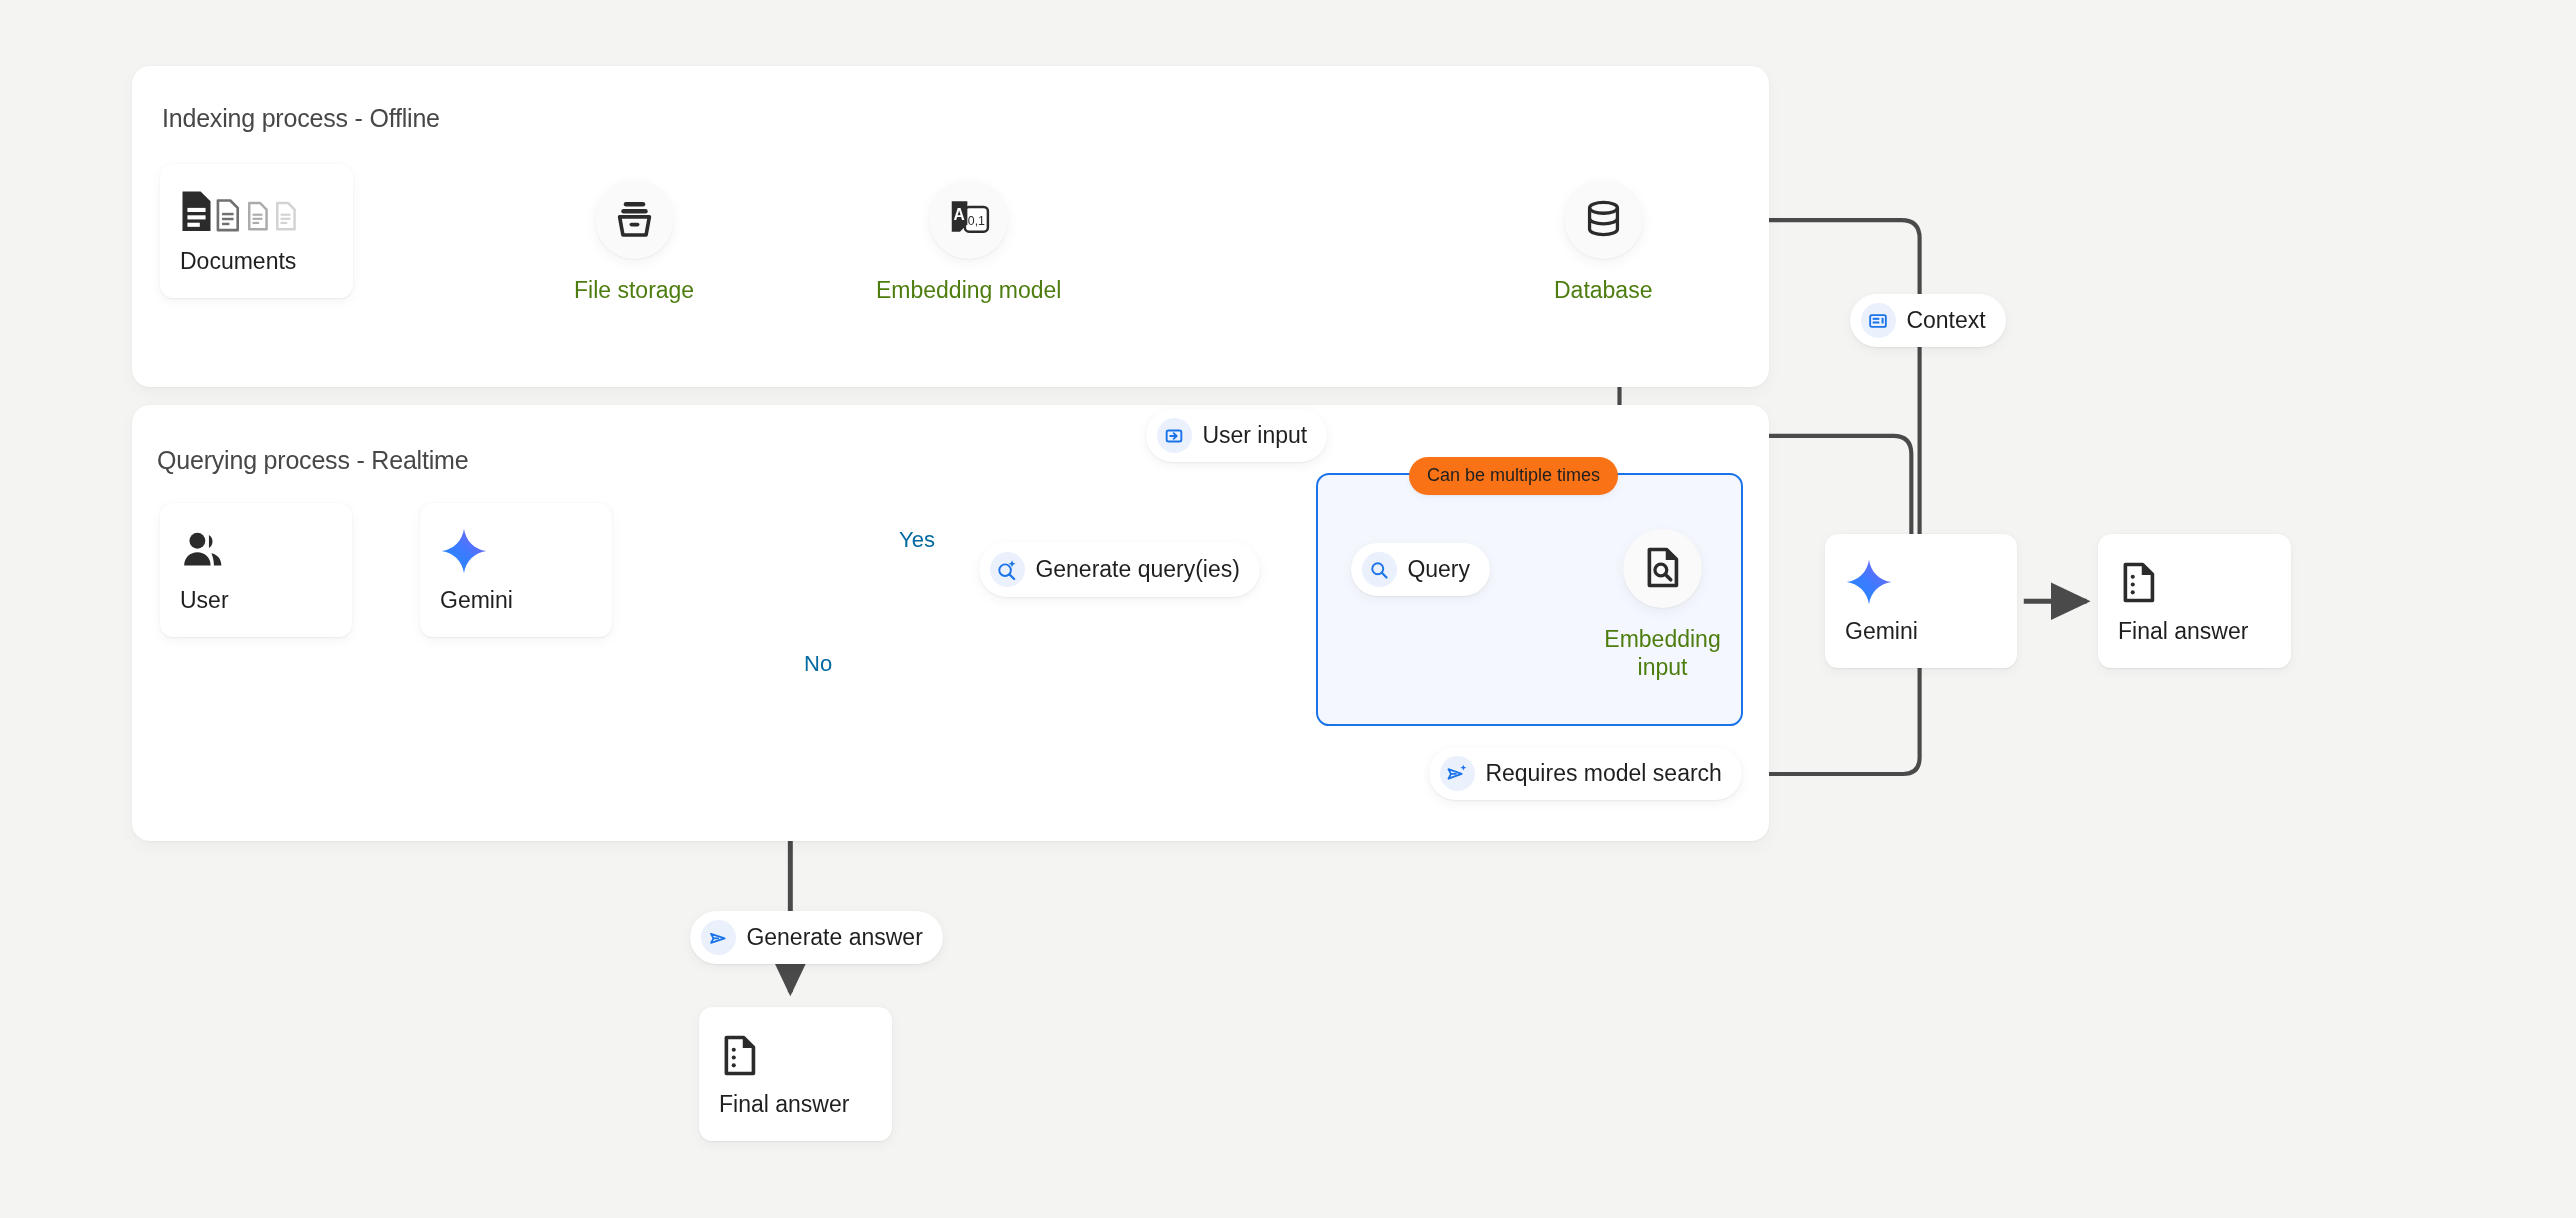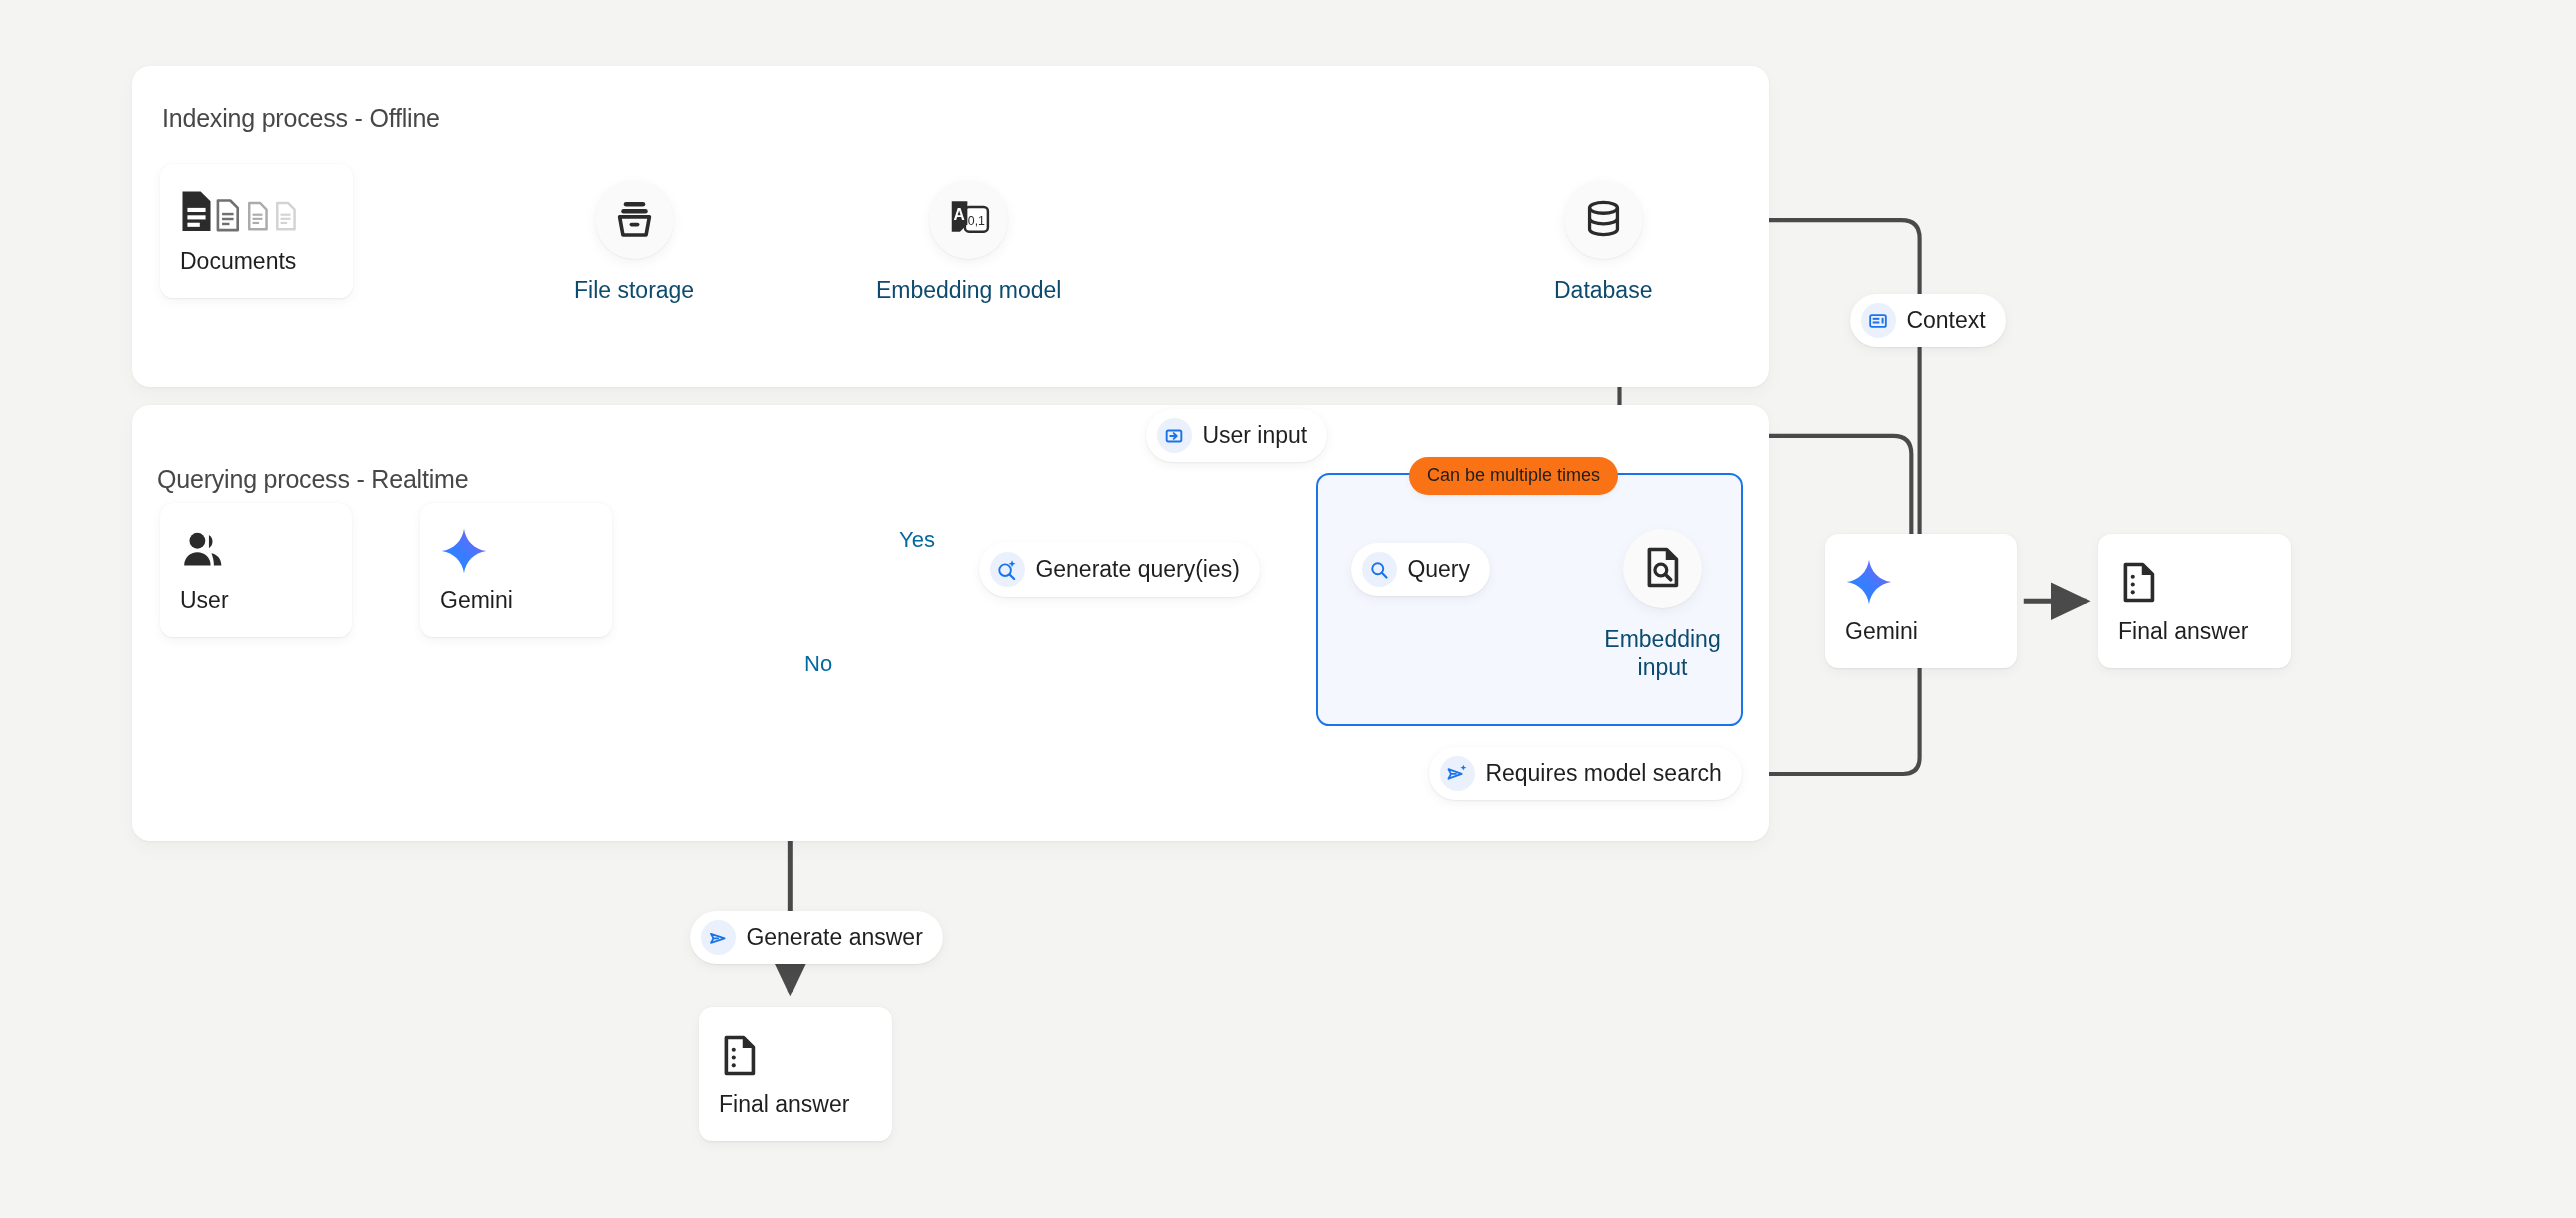--- a/index.html
+++ b/index.html
@@ -32,21 +32,21 @@
   .card .lbl{font-size:23px;color:#1f1f1f;margin-top:10px;line-height:1.18;white-space:nowrap;}
   .card .ico{height:51px;display:flex;align-items:center;}
 
   
   .circ-node{position:absolute;display:flex;flex-direction:column;align-items:center;}
   .circ{
     width:79px;height:79px;border-radius:50%;background:#fafafa;
     box-shadow:0 0.8px 1.7px rgba(0,0,0,.05),0 4.1px 13.2px rgba(0,0,0,.05);
     display:flex;align-items:center;justify-content:center;
   }
-  .circ-node .lbl{margin-top:16.5px;font-size:23px;color:#0c4a6e;text-align:center;line-height:1.25;white-space:nowrap;}
+  .circ-node .lbl{margin-top:16.5px;font-size:23px;color:#4d7c0f;text-align:center;line-height:1.25;white-space:nowrap;}
   .circ-node .lbl.two{white-space:normal;width:165px;}
 
   
   .pill{
     position:absolute;background:#fff;border-radius:826px;
     box-shadow:0 0.8px 1.7px rgba(0,0,0,.07),0 3.3px 11.6px rgba(0,0,0,.05);
     display:flex;align-items:center;gap:10.7px;padding:10px 20px 10px 10.7px;
     box-sizing:border-box;white-space:nowrap;
   }
   .pill .ptxt{font-size:23px;color:#1f1f1f;line-height:1;}
@@ -206,21 +206,21 @@
           <ellipse cx="25" cy="12" rx="17" ry="6.6" fill="none" stroke="#2b2b2b" stroke-width="4"></ellipse>
           <path d="M8,12 v13 c0,3.6 7.6,6.6 17,6.6 s17,-3 17,-6.6 v-13" fill="none" stroke="#2b2b2b" stroke-width="4"></path>
           <path d="M8,25 v13 c0,3.6 7.6,6.6 17,6.6 s17,-3 17,-6.6 v-13" fill="none" stroke="#2b2b2b" stroke-width="4"></path>
         </svg>
       </span>
     </div>
     <div class="lbl">Database</div>
   </div>
 
   <div class="panel" style="left:132px;top:405px;width:1637px;height:436px;"></div>
-  <div class="panel-title" style="left:157px;top:465px;">Querying process - Realtime</div>
+  <div class="panel-title" style="left:157px;top:446px;">Querying process - Realtime</div>
 
   <div class="card" style="left:160px;top:503px;width:192px;height:134px;">
     <div class="ico">
       <svg width="48" height="43" viewBox="0 0 58 52">
         <circle cx="21" cy="13" r="9.6" fill="#2b2b2b"></circle>
         <path d="M5,43 c0,-10 7.5,-16 16,-16 c8.5,0 16,6 16,16 z" fill="#2b2b2b"></path>
         <path d="M35,6 a9.6,9.6 0 0 1 0,16 z" fill="#2b2b2b"></path>
         <path d="M38,28 c7,1.4 12,6.8 12,15 h-9 c0,-6 -1.4,-11 -3,-15 z" fill="#2b2b2b"></path>
       </svg>
     </div>

